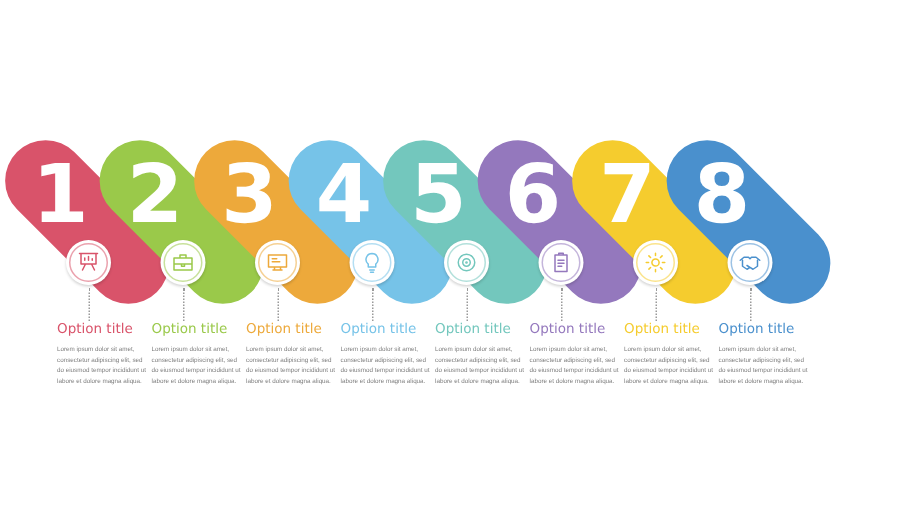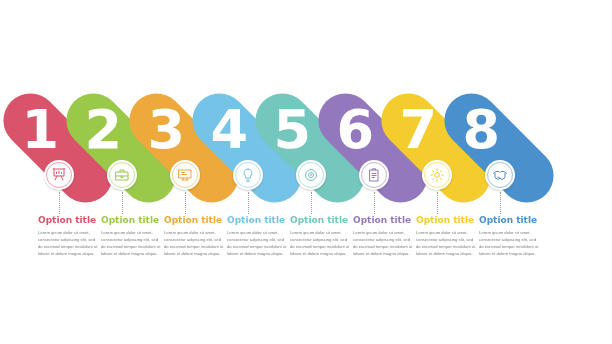--- a/index.html
+++ b/index.html
@@ -87,21 +87,21 @@
   }
 
   
   .text-col {
     position: absolute;
     width: 62px;
   }
   .opt-title {
     font-family: "DejaVu Sans", sans-serif;
     font-size: 9px;
-    font-weight: bold;
+    font-weight: normal;
     line-height: 1.1;
     margin: 0 0 4px 0;
     white-space: nowrap;
   }
   .opt-body {
     font-family: "Liberation Sans", sans-serif;
     font-size: 4.2px;
     line-height: 1.65;
     color: #7d7d7d;
     margin: 0;

